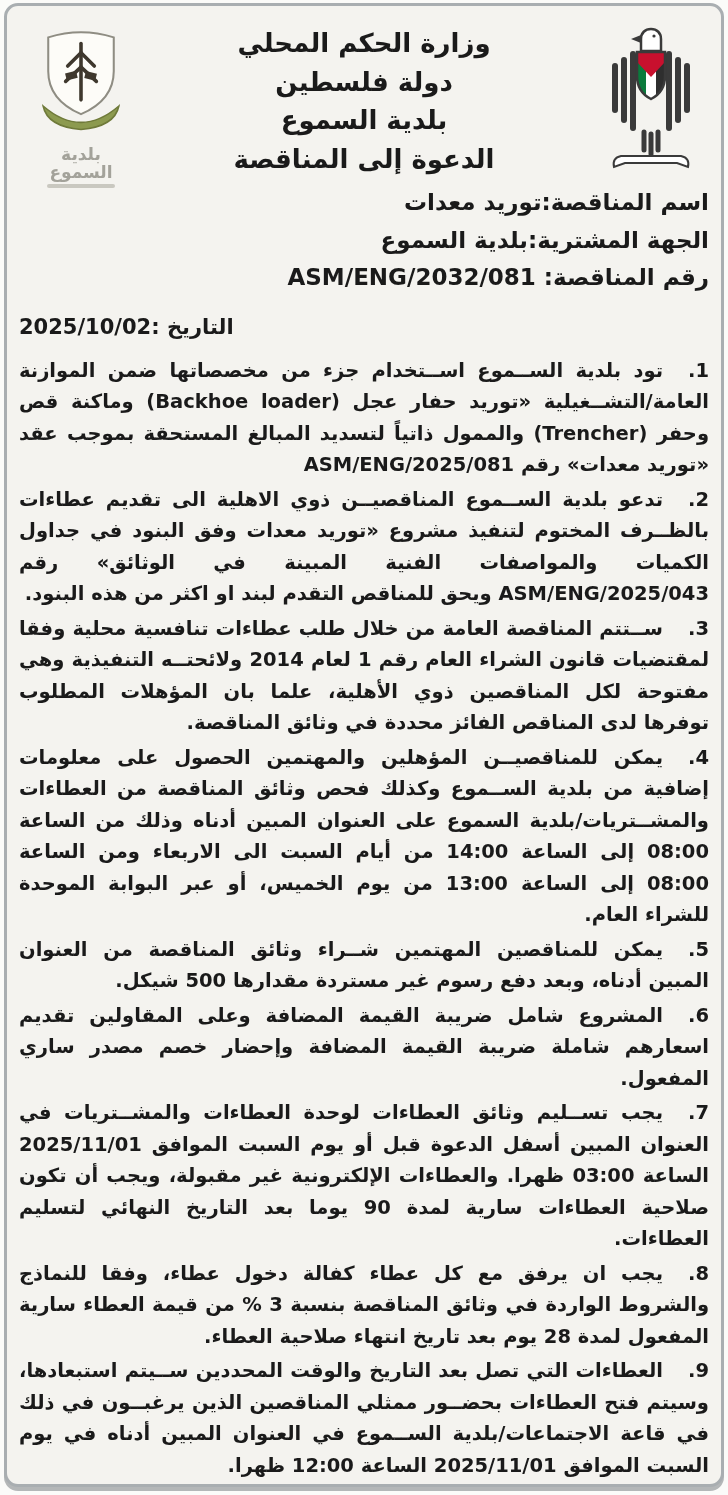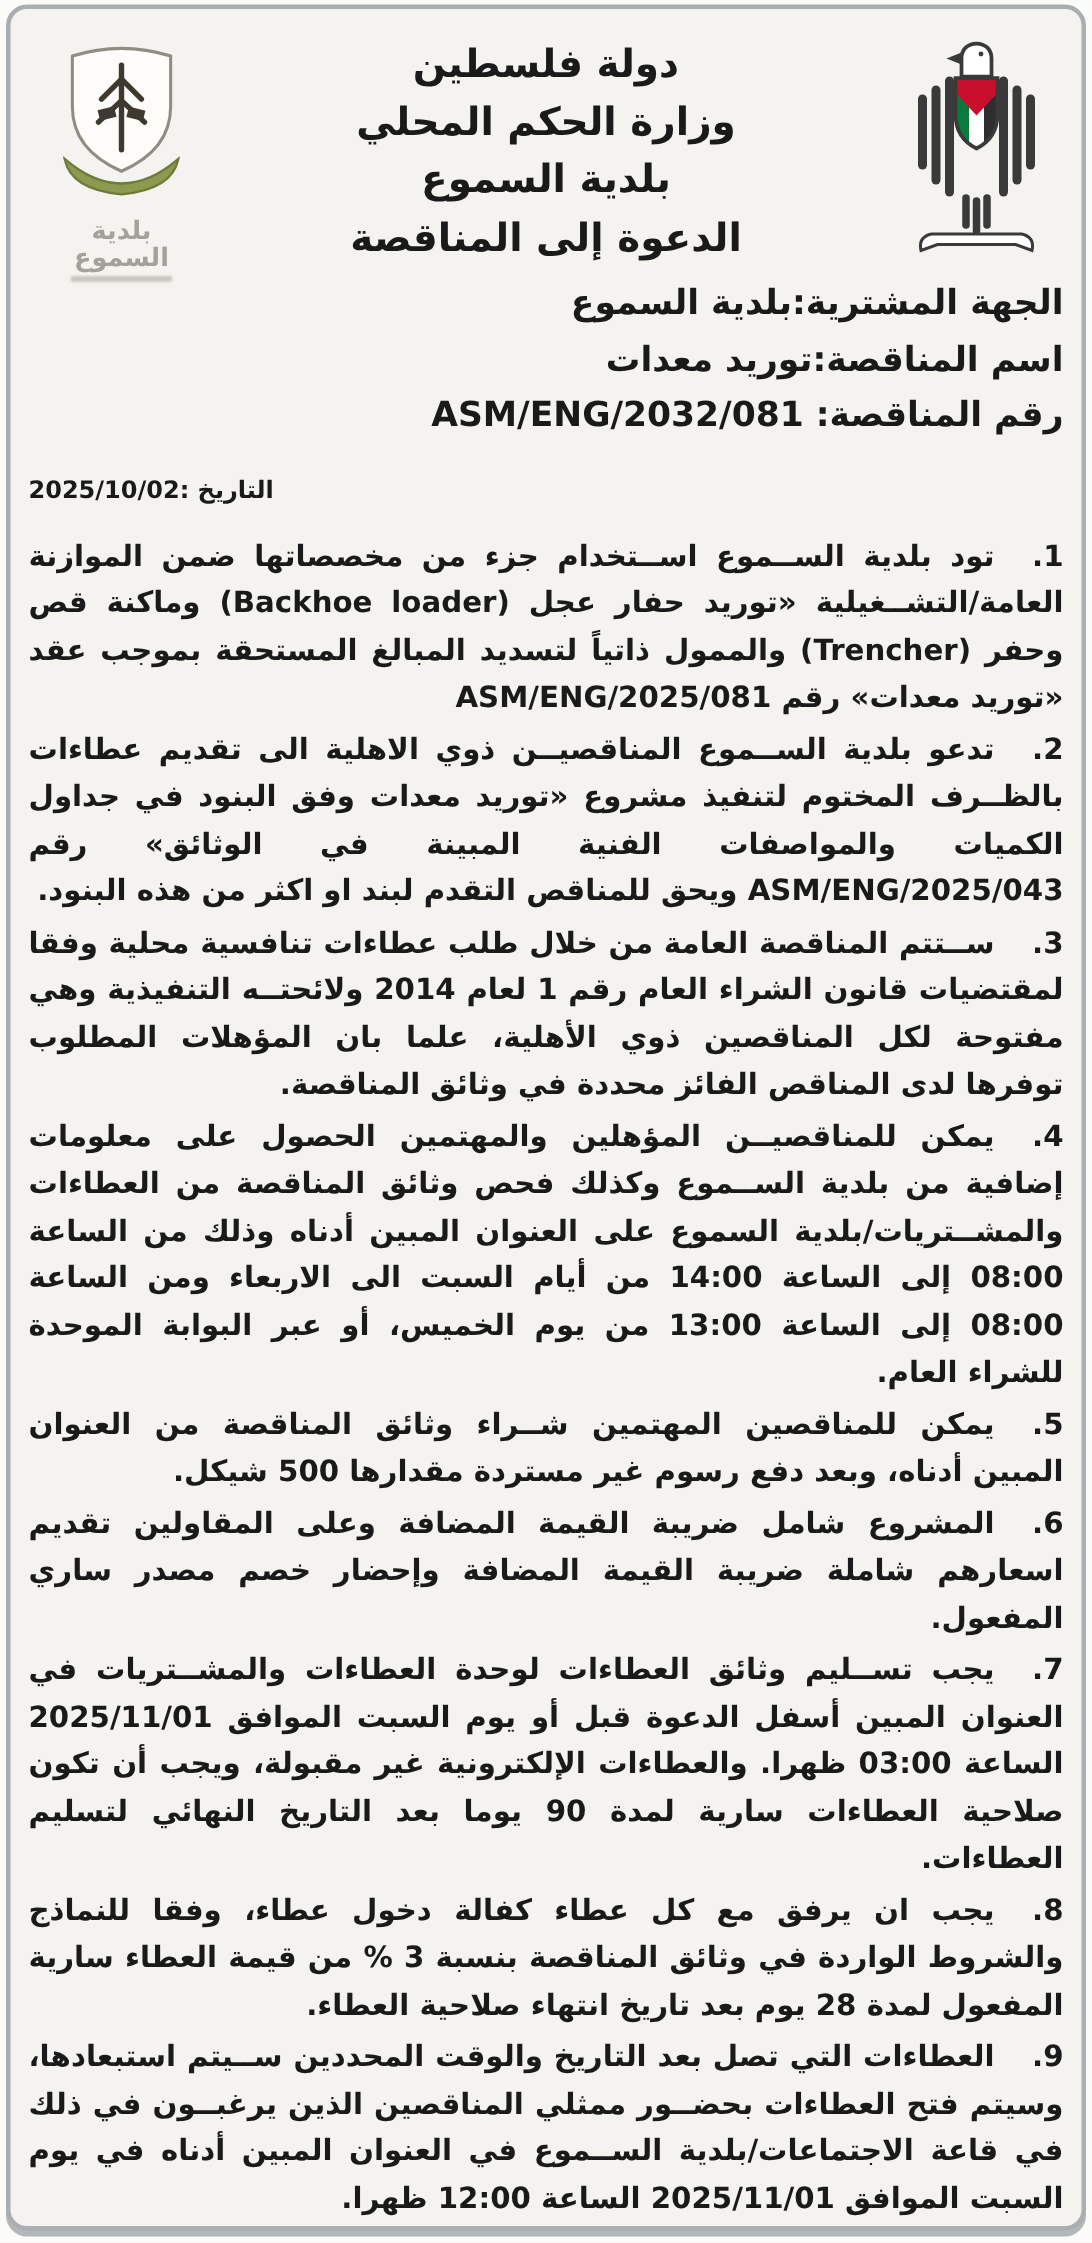--- a/index.html
+++ b/index.html
@@ -32,21 +32,21 @@
     display:block;height:4px;width:70%;margin:3px auto 0 auto;
     background:#c9c8c0;border-radius:2px;filter:blur(0.7px);
   }
   .logo-right{position:absolute;right:10px;top:8px;width:96px;text-align:center;}
   .titles{
     width:440px;margin:0 auto;text-align:center;
     font-size:26px;line-height:38.5px;padding-top:8px;
   }
   
   .meta{flex:none;text-align:right;font-size:23px;line-height:37.5px;}
-  .date-line{flex:none;text-align:left;font-size:16px;line-height:30px;margin:15px 0 13px 0;}
+  .date-line{flex:none;text-align:left;font-size:21px;line-height:30px;margin:15px 0 13px 0;}
   
   .list{flex:none;font-size:19.5px;line-height:31.5px;}
   .li{text-align:justify;margin-bottom:3px;}
   .li .num{display:inline-block;width:46px;text-align:right;}
   svg{display:block;margin:0 auto;}
 </style>
 </head>
 <body>
 
 <div class="page">
@@ -67,22 +67,22 @@
         <rect x="46" y="45" width="11" height="7" fill="#3f382e" transform="rotate(14 51 48)"></rect>
         <path d="M5,78 Q42,110 79,78 Q75,98 42,101 Q9,98 5,78 Z" fill="#8c9a4f" stroke="#6f7a3a" stroke-width="1.5"></path>
       </svg>
       <div class="calligraphy">
         <span>بلدية السموع</span>
         <span class="strip"></span>
       </div>
     </div>
 
     <div class="titles">
+      <div>وزارة الحكم المحلي</div>
       <div>دولة فلسطين</div>
-      <div>وزارة الحكم المحلي</div>
       <div>بلدية السموع</div>
       <div>الدعوة إلى المناقصة</div>
     </div>
 
     <div class="logo-right">
       <svg width="92" height="148" viewBox="0 0 92 148">
 
         <path d="M46,5c-6,0-10,4-10,10v12h20V15c0-6-4-10-10-10z" fill="#ffffff" stroke="#3a3a3a" stroke-width="2.5"></path>
         <polygon points="36,11 26,15 36,19" fill="#3a3a3a"></polygon>
         <circle cx="49" cy="12" r="1.6" fill="#3a3a3a"></circle>
@@ -110,22 +110,22 @@
           <polygon points="32,38 60,38 46,53" fill="#c8102e"></polygon>
         </g>
         <path d="M32,28h28v24c0,12-6,19-14,23c-8,-4-14,-11-14,-23z" fill="none" stroke="#3a3a3a" stroke-width="2.5"></path>
 
         <path d="M16,132 q-9,2 -7,11 l11,-4 h52 l11,4 q2,-9 -7,-11 z" fill="#ffffff" stroke="#3a3a3a" stroke-width="2"></path>
       </svg>
     </div>
   </div>
 
   <div class="meta">
+    <div>اسم المناقصة:توريد معدات</div>
     <div>الجهة المشترية:بلدية السموع</div>
-    <div>اسم المناقصة:توريد معدات</div>
     <div>رقم المناقصة: ASM/ENG/2032/081</div>
   </div>
 
   <div class="date-line">التاريخ :2025/10/02</div>
 
   <div class="list">
     <div class="li"><span class="num">1.</span><span>تود بلدية الســموع اســتخدام جزء من مخصصاتها ضمن الموازنة العامة/التشــغيلية «توريد حفار عجل (Backhoe loader) وماكنة قص وحفر (Trencher) والممول ذاتياً لتسديد المبالغ المستحقة بموجب عقد «توريد معدات» رقم ASM/ENG/2025/081</span></div>
     <div class="li"><span class="num">2.</span><span>تدعو بلدية الســموع المناقصيــن ذوي الاهلية الى تقديم عطاءات بالظــرف المختوم لتنفيذ مشروع «توريد معدات وفق البنود في جداول الكميات والمواصفات الفنية المبينة في الوثائق» رقم ASM/ENG/2025/043 ويحق للمناقص التقدم لبند او اكثر من هذه البنود.</span></div>
     <div class="li"><span class="num">3.</span><span>ســتتم المناقصة العامة من خلال طلب عطاءات تنافسية محلية وفقا لمقتضيات قانون الشراء العام رقم 1 لعام 2014 ولائحتــه التنفيذية وهي مفتوحة لكل المناقصين ذوي الأهلية، علما بان المؤهلات المطلوب توفرها لدى المناقص الفائز محددة في وثائق المناقصة.</span></div>
     <div class="li"><span class="num">4.</span><span>يمكن للمناقصيــن المؤهلين والمهتمين الحصول على معلومات إضافية من بلدية الســموع وكذلك فحص وثائق المناقصة من العطاءات والمشــتريات/بلدية السموع على العنوان المبين أدناه وذلك من الساعة 08:00 إلى الساعة 14:00 من أيام السبت الى الاربعاء ومن الساعة 08:00 إلى الساعة 13:00 من يوم الخميس، أو عبر البوابة الموحدة للشراء العام.</span></div>

